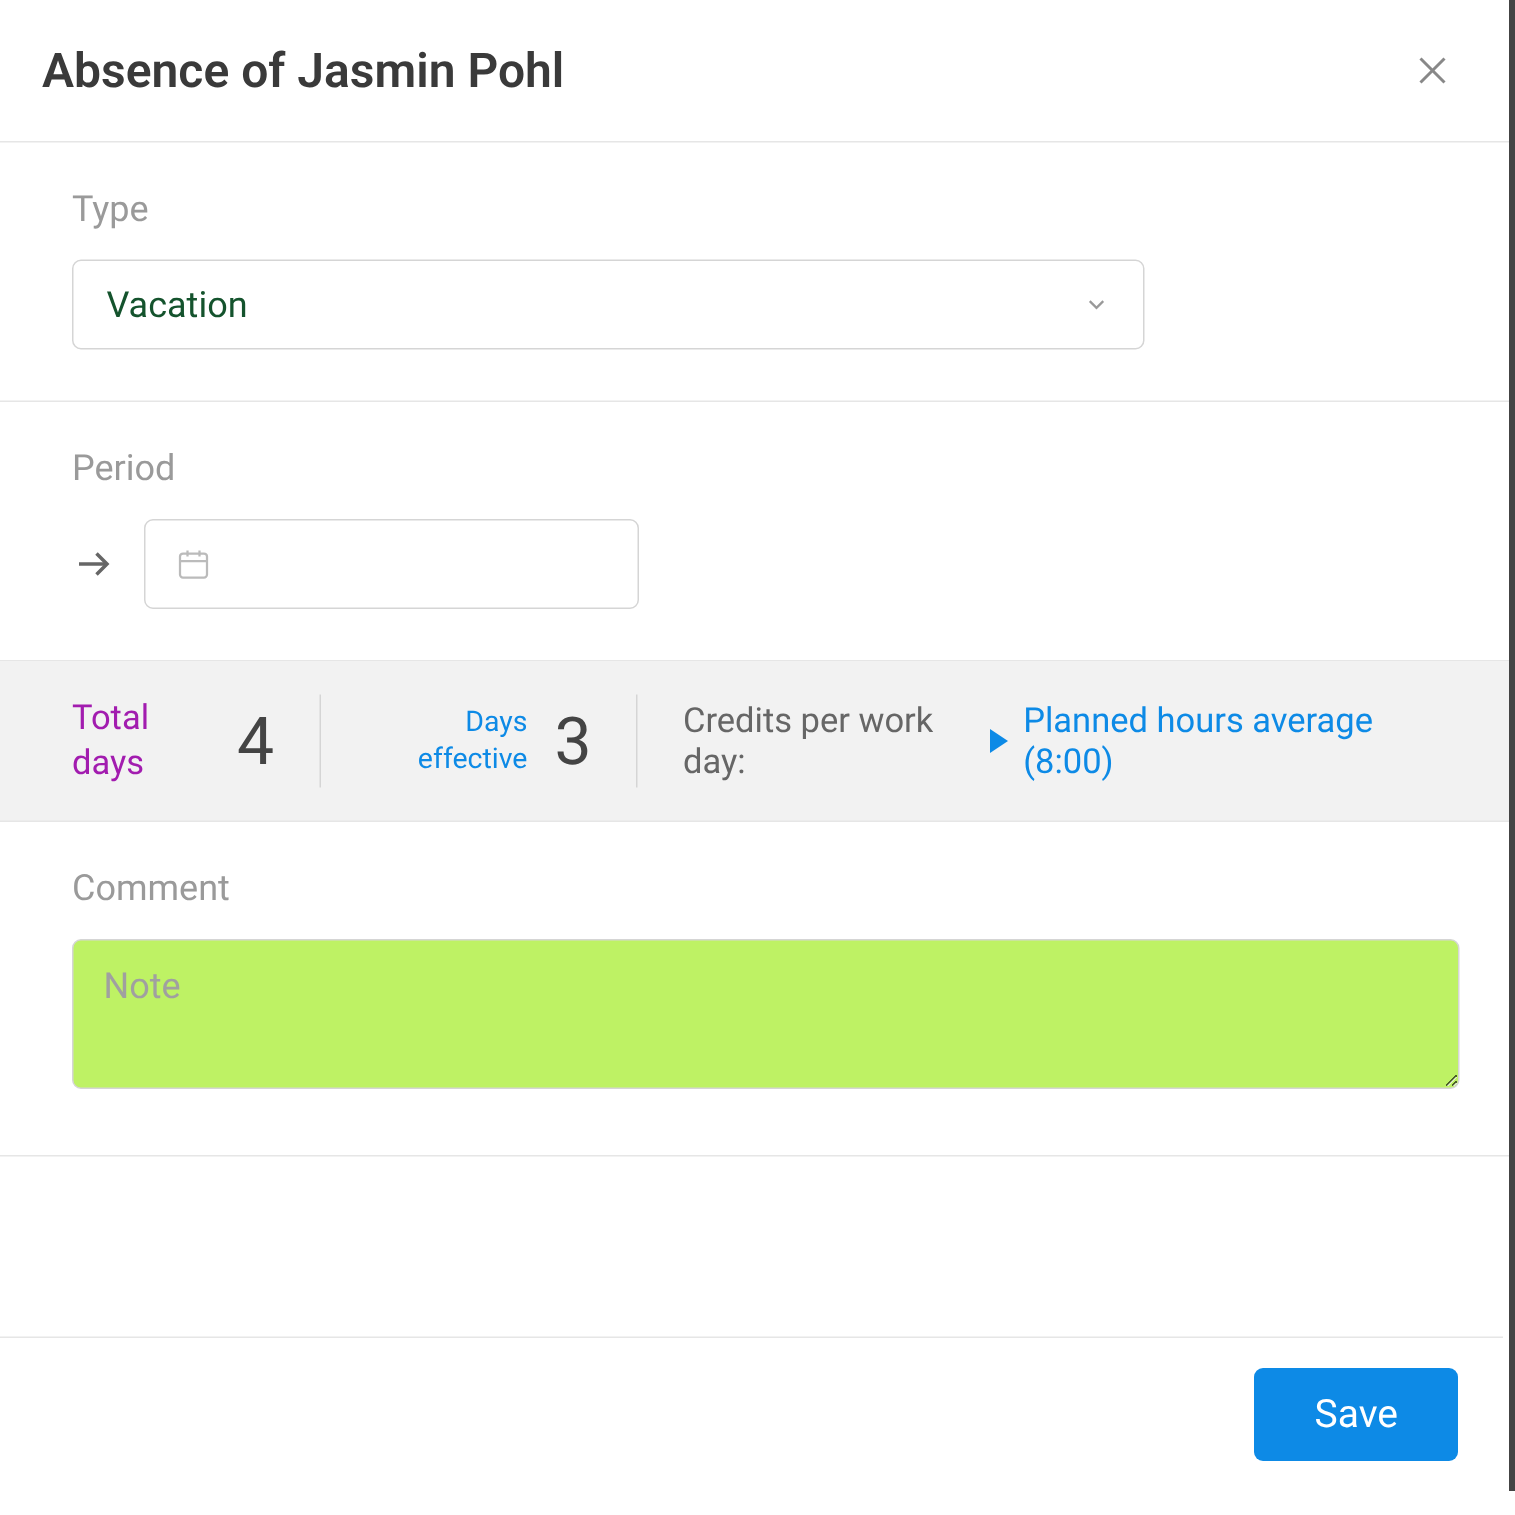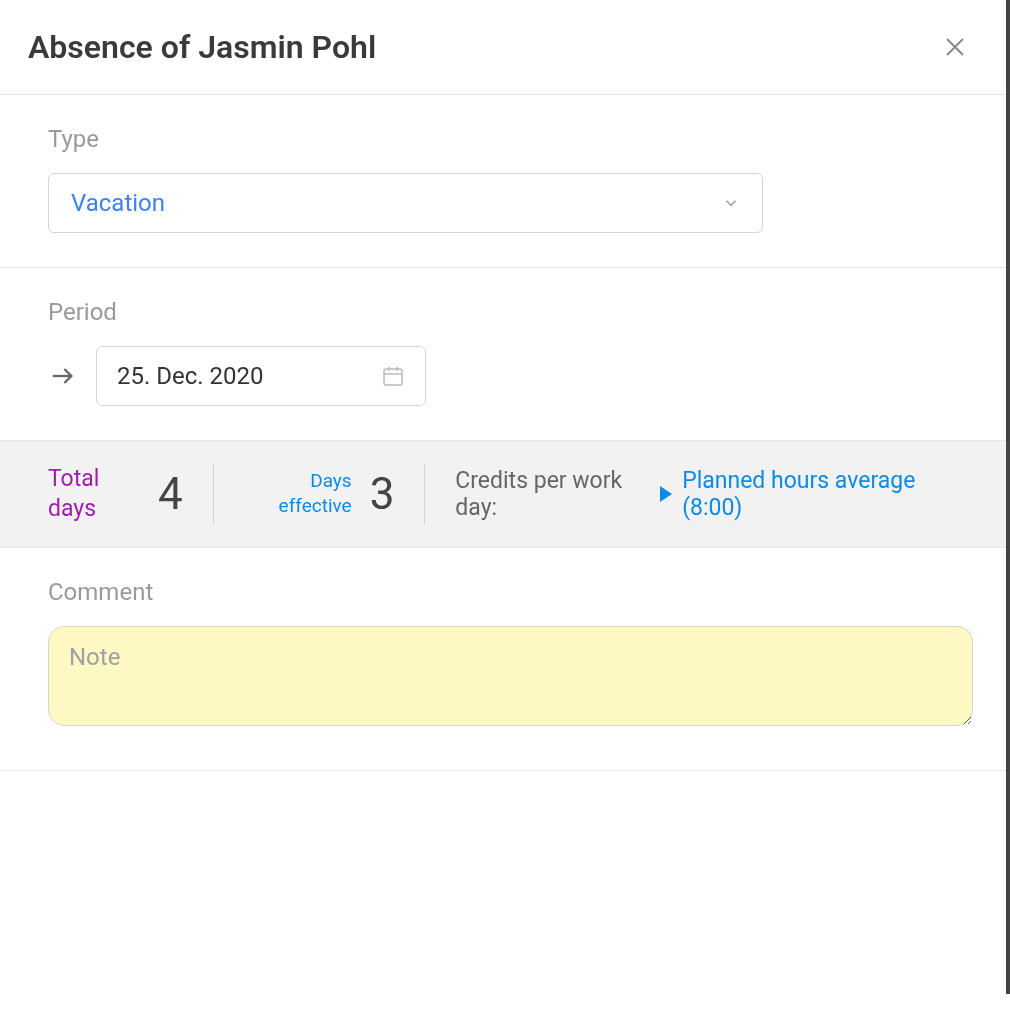--- a/index.html
+++ b/index.html
@@ -63,21 +63,21 @@
       position: relative;
       width: 715px;
     }
     .select-field {
       width: 100%;
       height: 60px;
       border: 1px solid #d5d5d5;
       border-radius: 6px;
       padding: 0 22px;
       font-size: 24px;
-      color: #3b82f6;
+      color: #14532d;
       background: #fff;
       display: flex;
       align-items: center;
       justify-content: space-between;
       cursor: pointer;
     }
     .chevron {
       width: 18px;
       height: 18px;
       stroke: #999;
@@ -179,25 +179,25 @@
       border-left: 12px solid #0d8ae6;
     }
     .comment-section {
       padding: 30px 40px 40px 48px;
       border-bottom: 1px solid #e6e6e6;
     }
     .textarea-field {
       width: 925px;
       height: 100px;
       border: 1px solid #d5d5d5;
-      border-radius: 16px;
+      border-radius: 6px;
       padding: 16px 20px;
       font-size: 24px;
       color: #333;
-      background: #fef9c3;
+      background: #bef264;
       resize: both;
       font-family: inherit;
     }
     .textarea-field::placeholder {
       color: #a0a0a0;
     }
     .footer {
       position: absolute;
       bottom: 0;
       left: 0;
@@ -245,21 +245,20 @@
   </div>
 
   <div class="section">
     <div class="field-label">Period</div>
     <div class="period-row">
       <svg class="arrow-right" viewBox="0 0 24 24">
         <line x1="4" y1="12" x2="20" y2="12"></line>
         <polyline points="14 6 20 12 14 18"></polyline>
       </svg>
       <div class="date-input">
-        <span>25. Dec. 2020</span>
         <svg class="calendar-icon" viewBox="0 0 24 24">
           <rect x="3" y="5" width="18" height="16" rx="2"></rect>
           <line x1="3" y1="10" x2="21" y2="10"></line>
           <line x1="8" y1="3" x2="8" y2="7"></line>
           <line x1="16" y1="3" x2="16" y2="7"></line>
         </svg>
       </div>
     </div>
   </div>
 
@@ -281,13 +280,16 @@
         <span>Planned hours average (8:00)</span>
       </div>
     </div>
   </div>
 
   <div class="comment-section">
     <div class="field-label">Comment</div>
     <textarea class="textarea-field" placeholder="Note" style=""></textarea>
   </div>
 
+  <div class="footer">
+    <button class="save-btn">Save</button>
+  </div>
 </div>
 
 </body></html>

